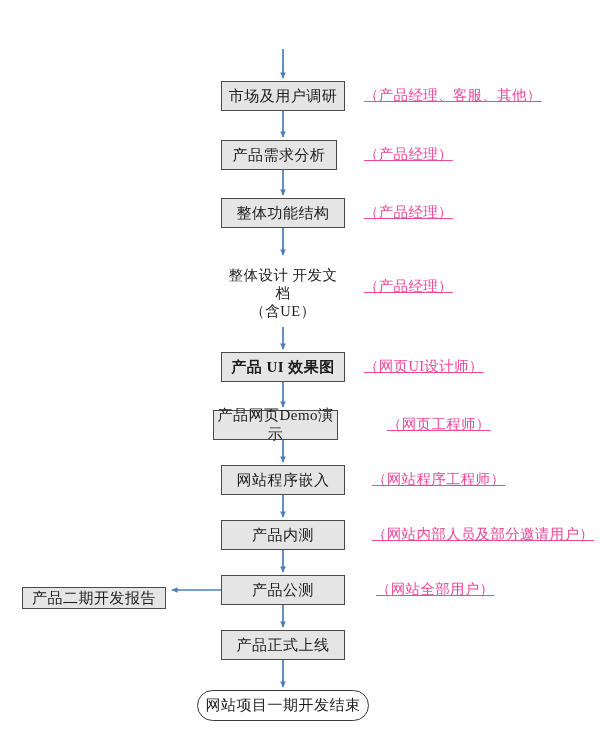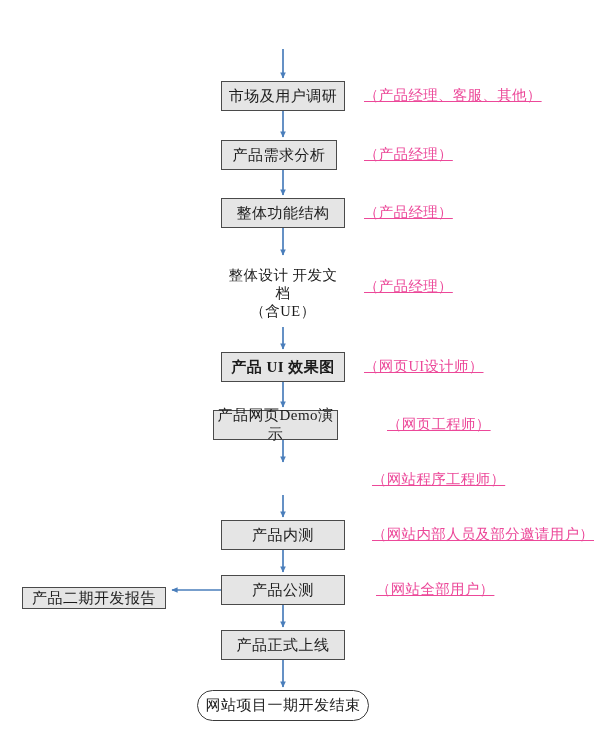--- a/index.html
+++ b/index.html
@@ -141,20 +141,23 @@
   <div class="node process" style="left:221px; top:352px; width:124px; height:30px;font-weight:bold;">
     <span>产品 UI 效果图</span>
   </div>
   <div class="annotation" style="left:364px; top:358px;">（网页UI设计师）</div>
 
   <div class="node process" style="left:213px; top:410px; width:125px; height:30px;">
     <span>产品网页Demo演示</span>
   </div>
   <div class="annotation" style="left:372px; top:416px;margin-left:15px;">（网页工程师）</div>
 
+  <div class="node process" style="left:221px; top:465px; width:124px; height:30px;">
+    <span>网站程序嵌入</span>
+  </div>
   <div class="annotation" style="left:372px; top:471px;">（网站程序工程师）</div>
 
   <div class="node process" style="left:221px; top:520px; width:124px; height:30px;">
     <span>产品内测</span>
   </div>
   <div class="annotation" style="left:372px; top:526px;">（网站内部人员及部分邀请用户）</div>
 
   <div class="node process" style="left:221px; top:575px; width:124px; height:30px;">
     <span>产品公测</span>
   </div>

